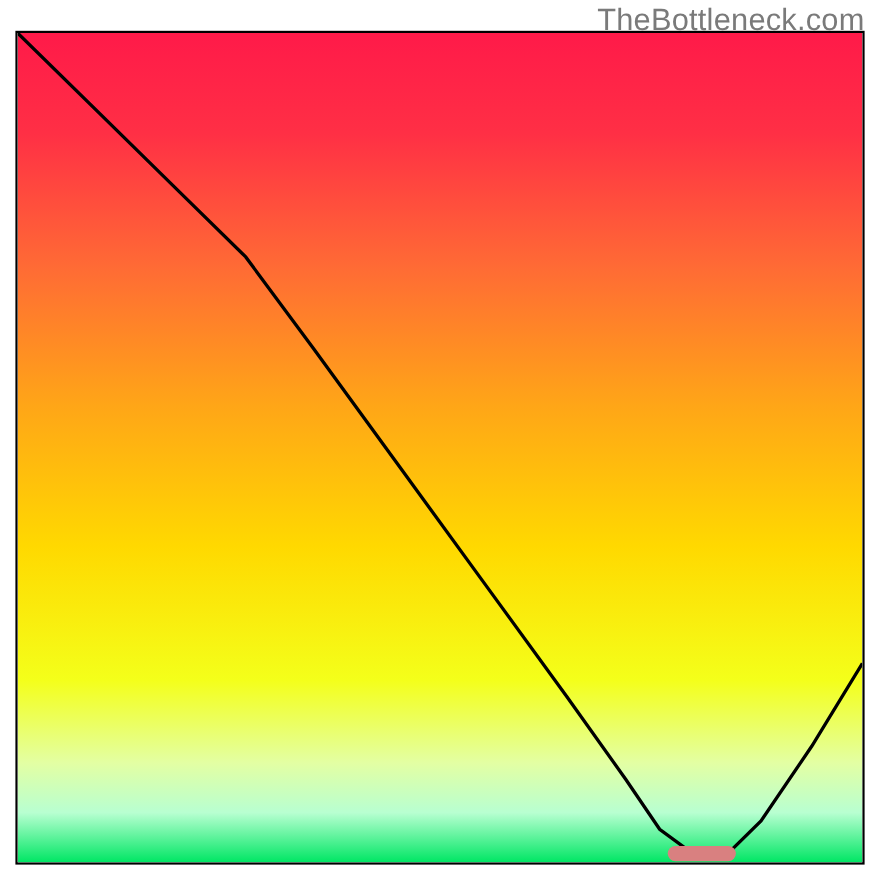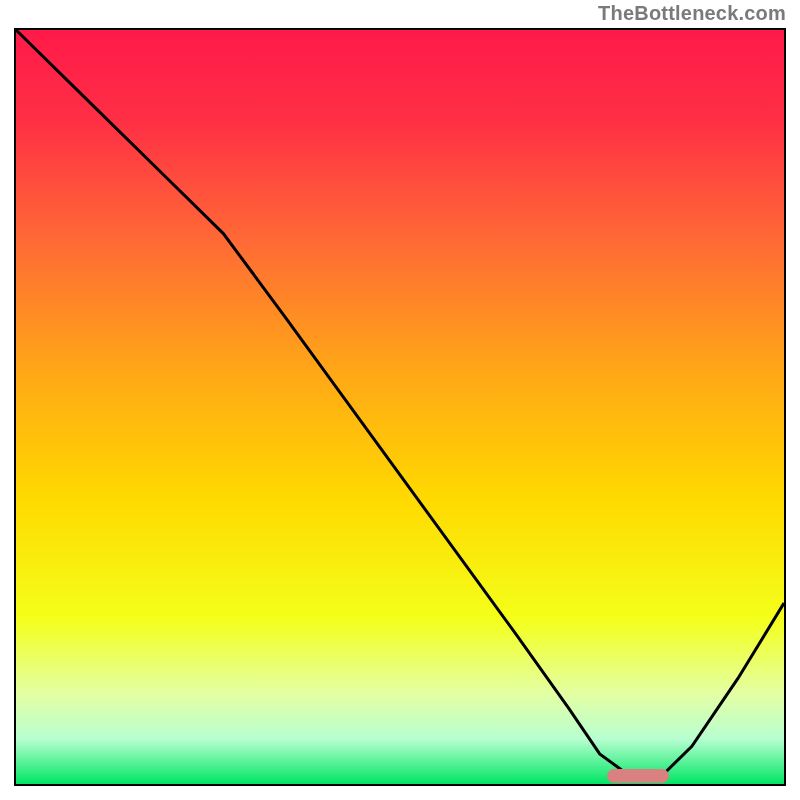--- a/index.html
+++ b/index.html
@@ -18,22 +18,22 @@
     width: 772px;
     height: 758px;
     border: 2px solid #000;
     box-sizing: border-box;
     overflow: hidden;
   }
   .watermark {
     position: absolute;
     top: 2px;
     right: 14px;
-    font-size: 20px;
-    font-weight: bold;
+    font-size: 28px;
+    font-weight: normal;
     color: #7a7a7a;
     letter-spacing: 0.2px;
   }
   svg.plot {
     position: absolute;
     inset: 0;
     width: 100%;
     height: 100%;
   }
   .marker {

